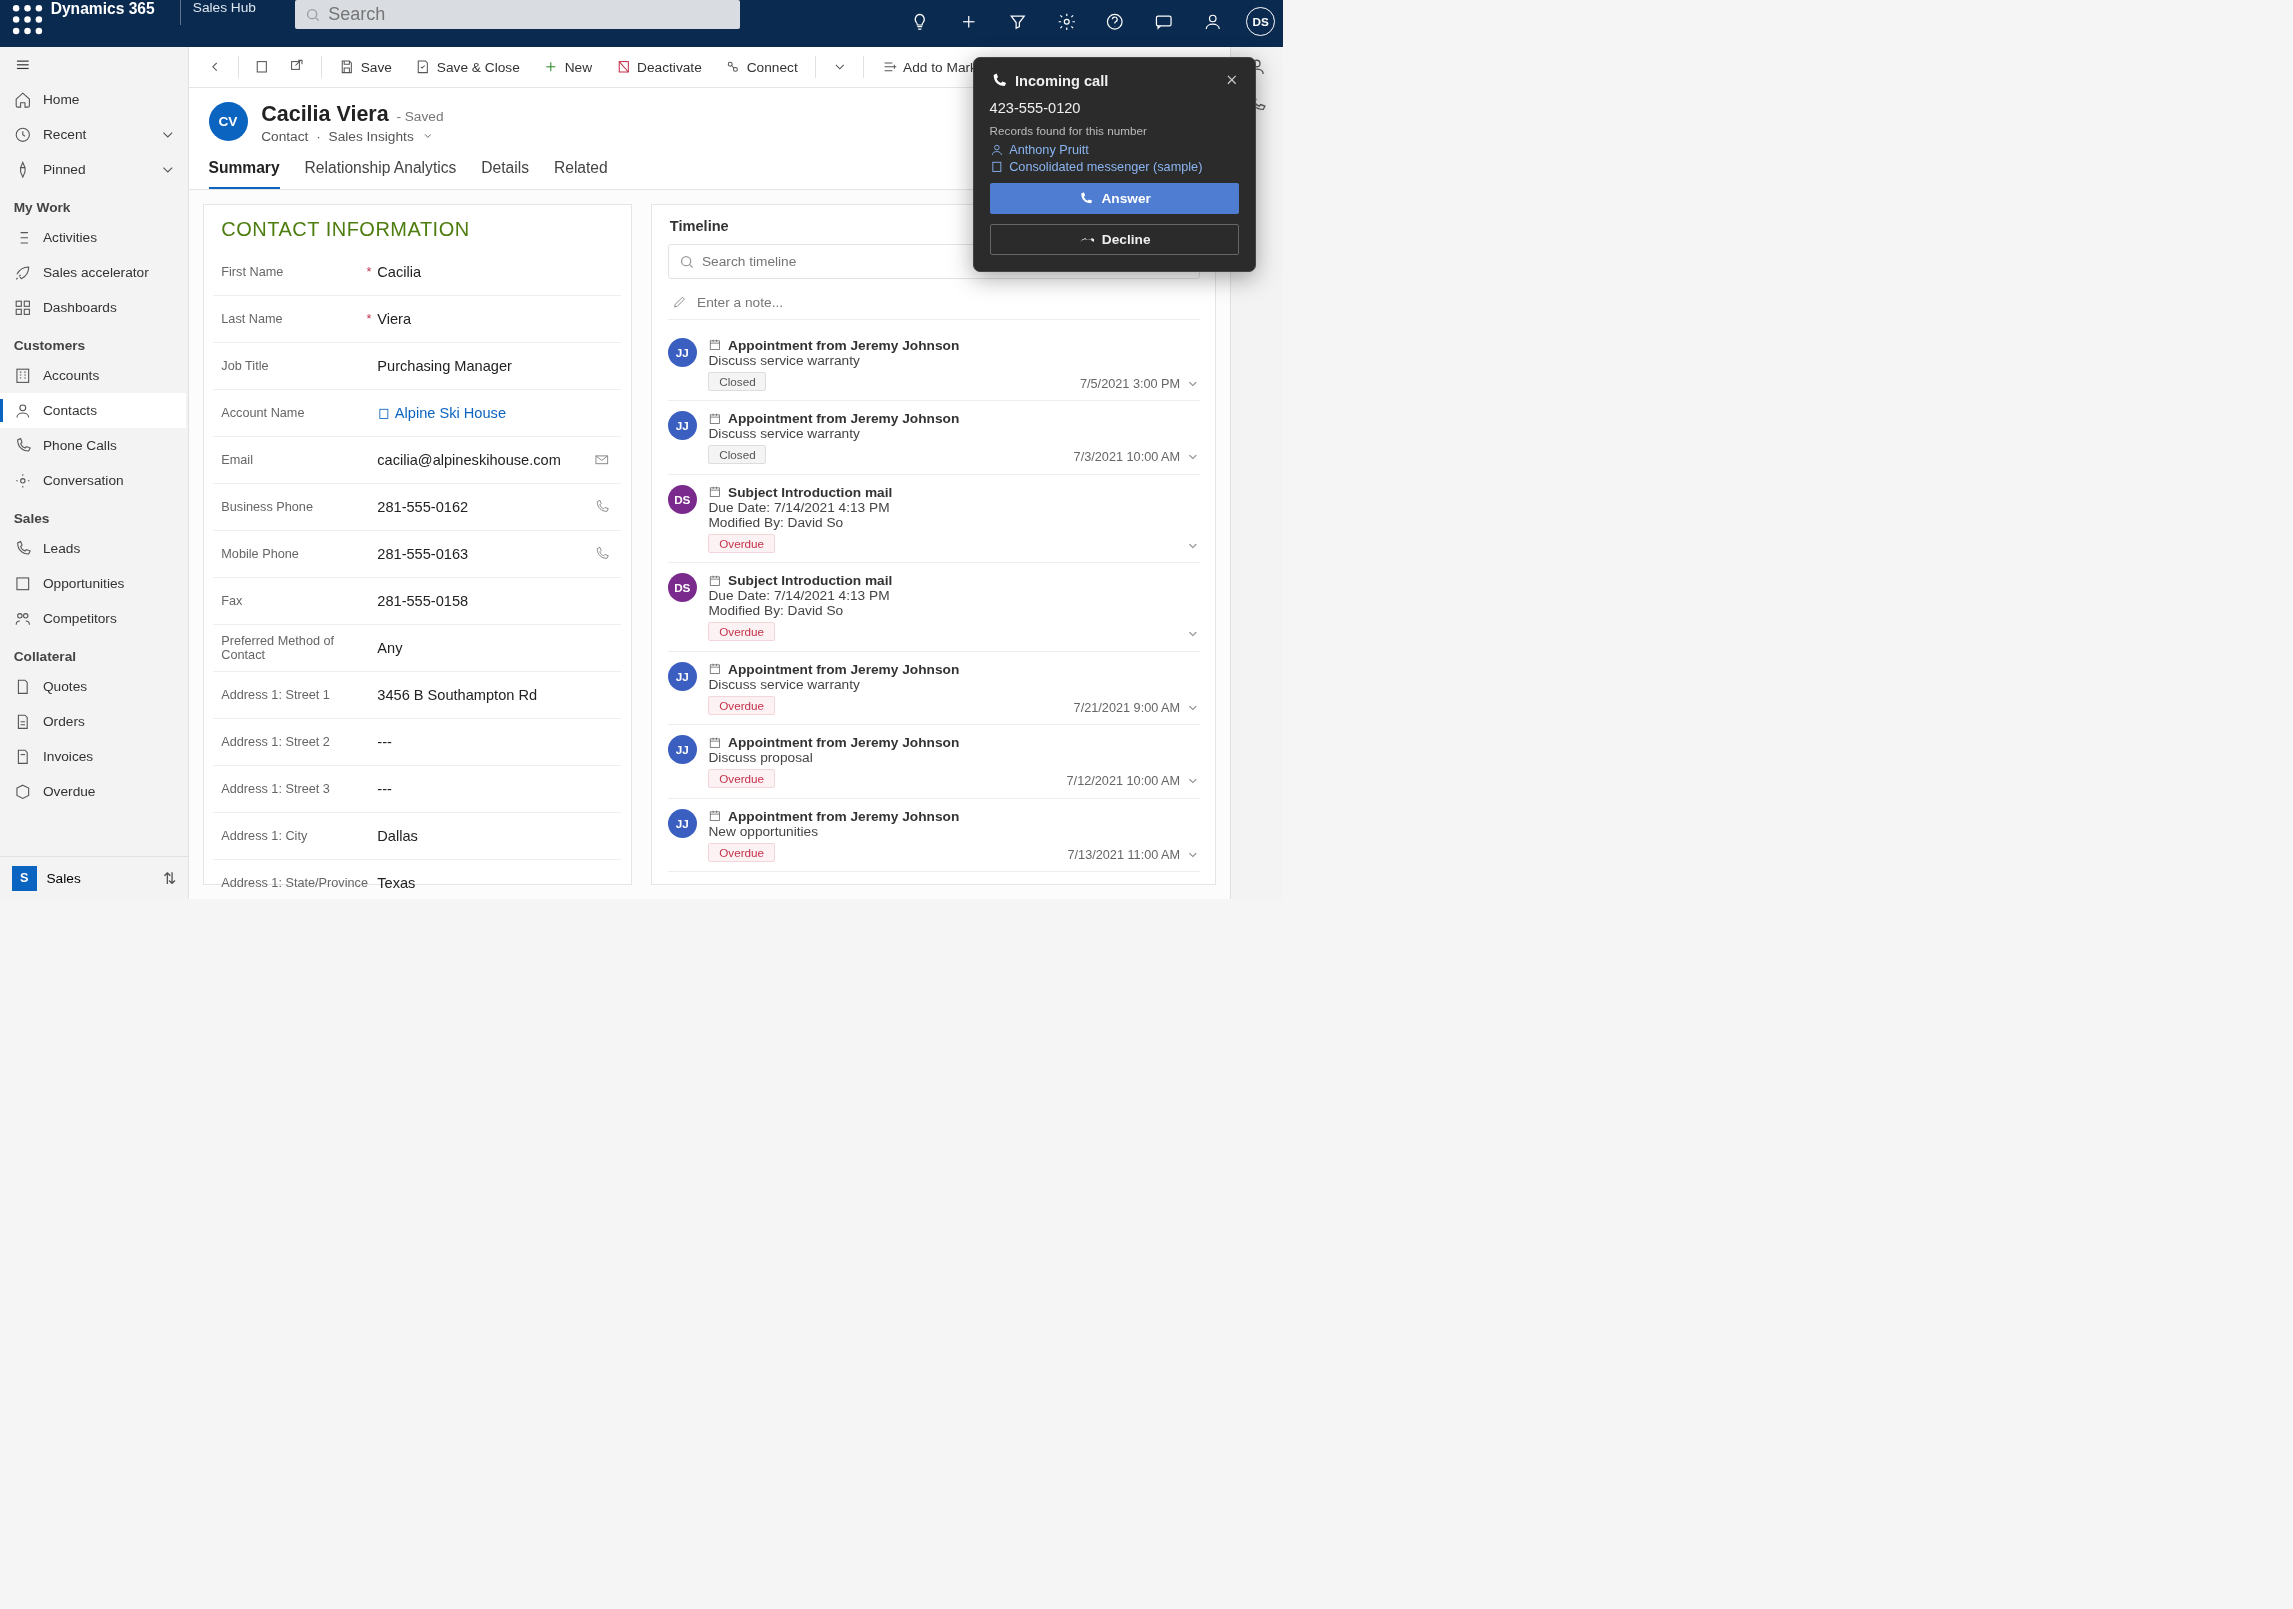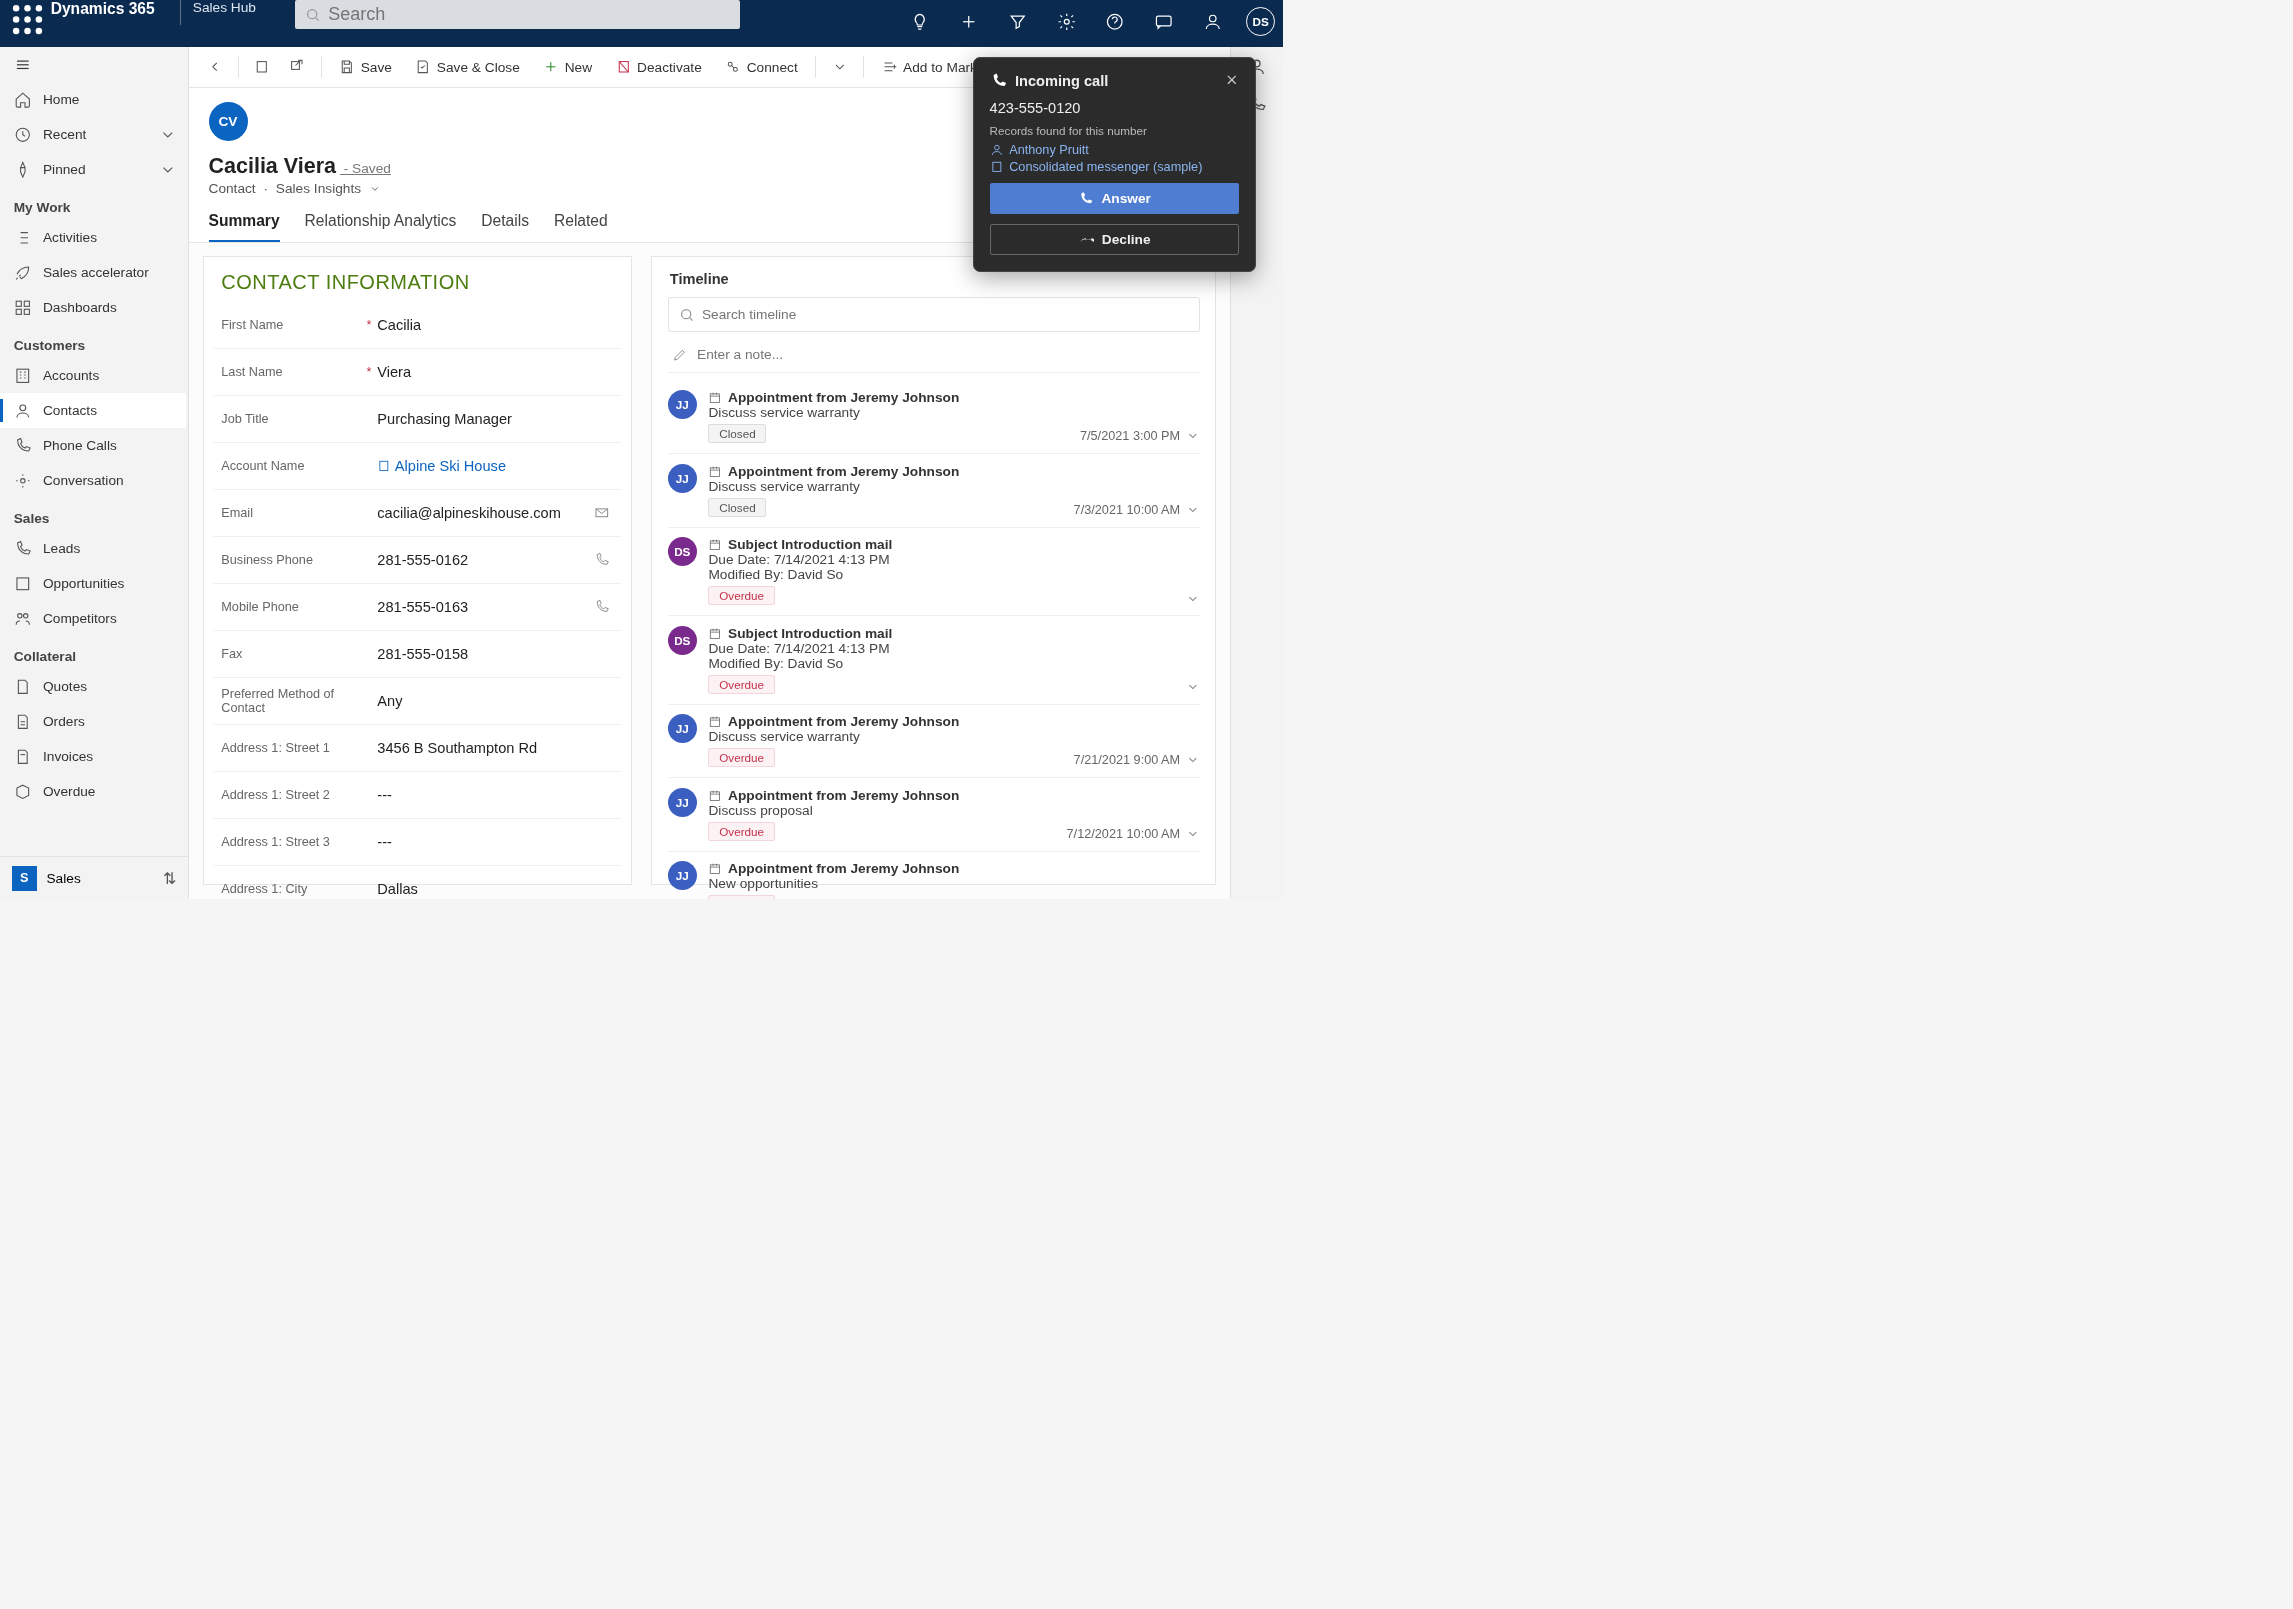--- a/index.html
+++ b/index.html
@@ -42,24 +42,24 @@
 
 
 .main { flex:1; display:flex; flex-direction:column; position:relative; }
 .cmdbar { height:41px; background:#fff; border-bottom:1px solid #e5e5e5; display:flex; align-items:center; padding:0 9.8px; gap:3.9px; }
 .cbtn { display:flex; align-items:center; gap:5.9px; padding: 5.9px 9.8px; font-size:13.7px; color:#333; cursor:pointer; border-radius:2px; }
 .cbtn svg { width:15.6px; height:15.6px; stroke:#555; fill:none; stroke-width:1.6; }
 .cbtn.icon-only { padding:5.9px 7.8px; }
 .cdiv { width:1px; height:21.5px; background:#e1e1e1; margin:0 3.9px; }
 
 
-.record-head { background:#fff; padding: 13.7px 19.5px 0 19.5px; display:flex; align-items:flex-start; gap:13.7px;flex-direction:column; }
+.record-head { background:#fff; padding: 13.7px 19.5px 0 19.5px; display:flex; align-items:flex-start; gap:13.7px; }
 .rh-avatar { width:39px; height:39px; border-radius:50%; background:#0b64c0; color:#fff; display:flex; align-items:center; justify-content:center; font-weight:600; font-size:13.7px; }
 .rh-title { font-size:21.5px; font-weight:600; color:#222; }
-.rh-status { font-size:13.7px; color:#777; font-weight:400; margin-left:3.9px;text-decoration:underline; }
+.rh-status { font-size:13.7px; color:#777; font-weight:400; margin-left:3.9px; }
 .rh-sub { font-size:13.7px; color:#555; margin-top:2px; display:flex; align-items:center; gap:7.8px; }
 .tabs { display:flex; gap:25px; padding:15.6px 19.5px 0 19.5px; background:#fff; border-bottom:1px solid #e5e5e5; }
 .tab { font-size:15.6px; color:#444; padding-bottom:9.8px; cursor:pointer; }
 .tab.active { color:#222; border-bottom:2.9px solid #0b64c0; font-weight:600; }
 
 
 .content { flex:1; overflow:auto; padding:13.7px; display:flex; gap:19.5px; background:#fcfcfc; }
 .card { background:#fff; border:1px solid #e5e5e5; flex:1; min-width:410px; }
 .card-h { padding:13.7px 17.6px 7.8px; font-size:20px; letter-spacing:0.5px; color:#4d7c0f; }
 .fields { padding:0 9.8px 19.5px; }

